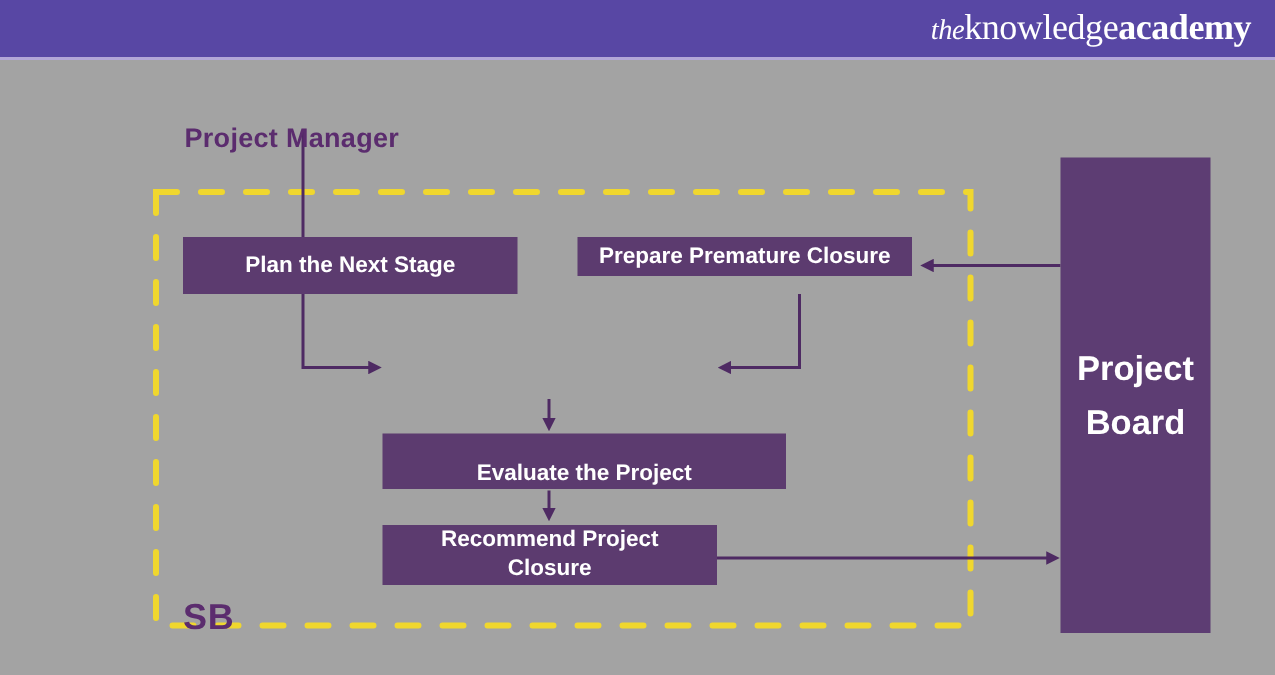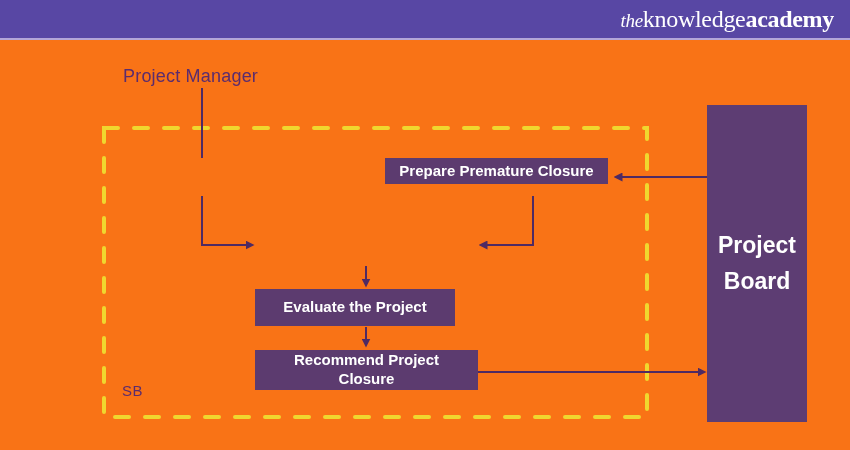--- a/index.html
+++ b/index.html
@@ -1,19 +1,19 @@
 <!DOCTYPE html>
 <html style="--header-purple: #5847A4; --header-underline: #B3A6D8; --node-fill: #5C3B6F; --board-fill: #5D3D73; --connector-purple: #4E2A63; --dash-yellow: #F0D72E; --title-purple: #5B2C6E; --logo-text: #FFFFFF;"><head>
 <meta charset="utf-8">
 <style>
   html,body{margin:0;padding:0;background:#ffffff;}
   .page{
     position:relative;width:850px;height:450px;overflow:hidden;
     font-family:"Liberation Sans","DejaVu Sans",sans-serif;
-    background:#f97316;
+    background:#a3a3a3;
   }
   
   .banner{
     position:absolute;left:0;top:0;width:850px;height:40px;
     background:var(--header-purple,#5847A4);
     border-bottom:2px solid var(--header-underline,#B3A6D8);
     box-sizing:border-box;
   }
   .logo{
     position:absolute;right:16px;top:0;height:38px;line-height:38px;
@@ -30,33 +30,33 @@
   
   .node{
     position:absolute;display:flex;align-items:center;justify-content:center;
     background:var(--node-fill,#5C3B6F);color:#ffffff;
     font-weight:700;font-size:15px;text-align:center;line-height:1.25;
     box-sizing:border-box;
   }
   .node-plan{left:122px;top:158px;width:223px;height:38px;}
   .node-premature{left:385px;top:158px;width:223px;height:26px;}
   .node-handover{left:255px;top:224px;width:223px;height:41px;}
-  .node-evaluate{left:255px;top:289px;width:200px;height:37px;}
+  .node-evaluate{left:255px;top:289px;width:269px;height:37px;align-items:flex-end;}
   .node-recommend{left:255px;top:350px;width:223px;height:40px;}
   .node-recommend span{display:inline-block;max-width:175px;}
   .node-board{
     left:707px;top:105px;width:100px;height:317px;
     font-size:23px;line-height:1.55;background:var(--board-fill,#5D3D73);
   }
   .node-board span{display:inline-block;max-width:90px;}
   
-  .lbl{position:absolute;color:var(--title-purple,#5B2C6E);font-weight:400;white-space:nowrap;}
+  .lbl{position:absolute;color:var(--title-purple,#5B2C6E);font-weight:700;white-space:nowrap;margin-top:16px;}
   .lbl-pm{left:123px;top:66px;font-size:18px;letter-spacing:0.2px;}
   .lbl-trigger{left:55px;top:96px;font-size:15px;}
-  .lbl-sb{left:122px;top:382px;font-size:15px;letter-spacing:0.5px;}
+  .lbl-sb{left:122px;top:382px;font-size:24px;letter-spacing:0.5px;}
 </style>
 </head>
 <body>
 
 <div class="page">
 
   <div class="banner">
     <div class="logo">
       <span class="the">the</span><span class="knowledge">knowledge</span><span class="academy">academy</span>
     </div>
@@ -76,20 +76,23 @@
     <path class="connector" d="M533,196 V245 H487" marker-end="url(#ah)"></path>
     <path class="connector" d="M366,266 V279" marker-end="url(#ah)"></path>
     <path class="connector" d="M366,327 V339" marker-end="url(#ah)"></path>
     <path class="connector" d="M478,372 H698" marker-end="url(#ah)"></path>
     <path class="connector" d="M707,177 H622" marker-end="url(#ah)"></path>
   </svg>
 
   <div class="lbl lbl-pm">Project Manager</div>
   <div class="lbl lbl-sb">SB</div>
 
+  <div class="node node-plan">
+    <span>Plan the Next Stage</span>
+  </div>
   <div class="node node-premature">
     <span>Prepare Premature Closure</span>
   </div>
   <div class="node node-evaluate">
     <span>Evaluate the Project</span>
   </div>
   <div class="node node-board">
     <span>Project Board</span>
   </div>
   <div class="node node-recommend">

